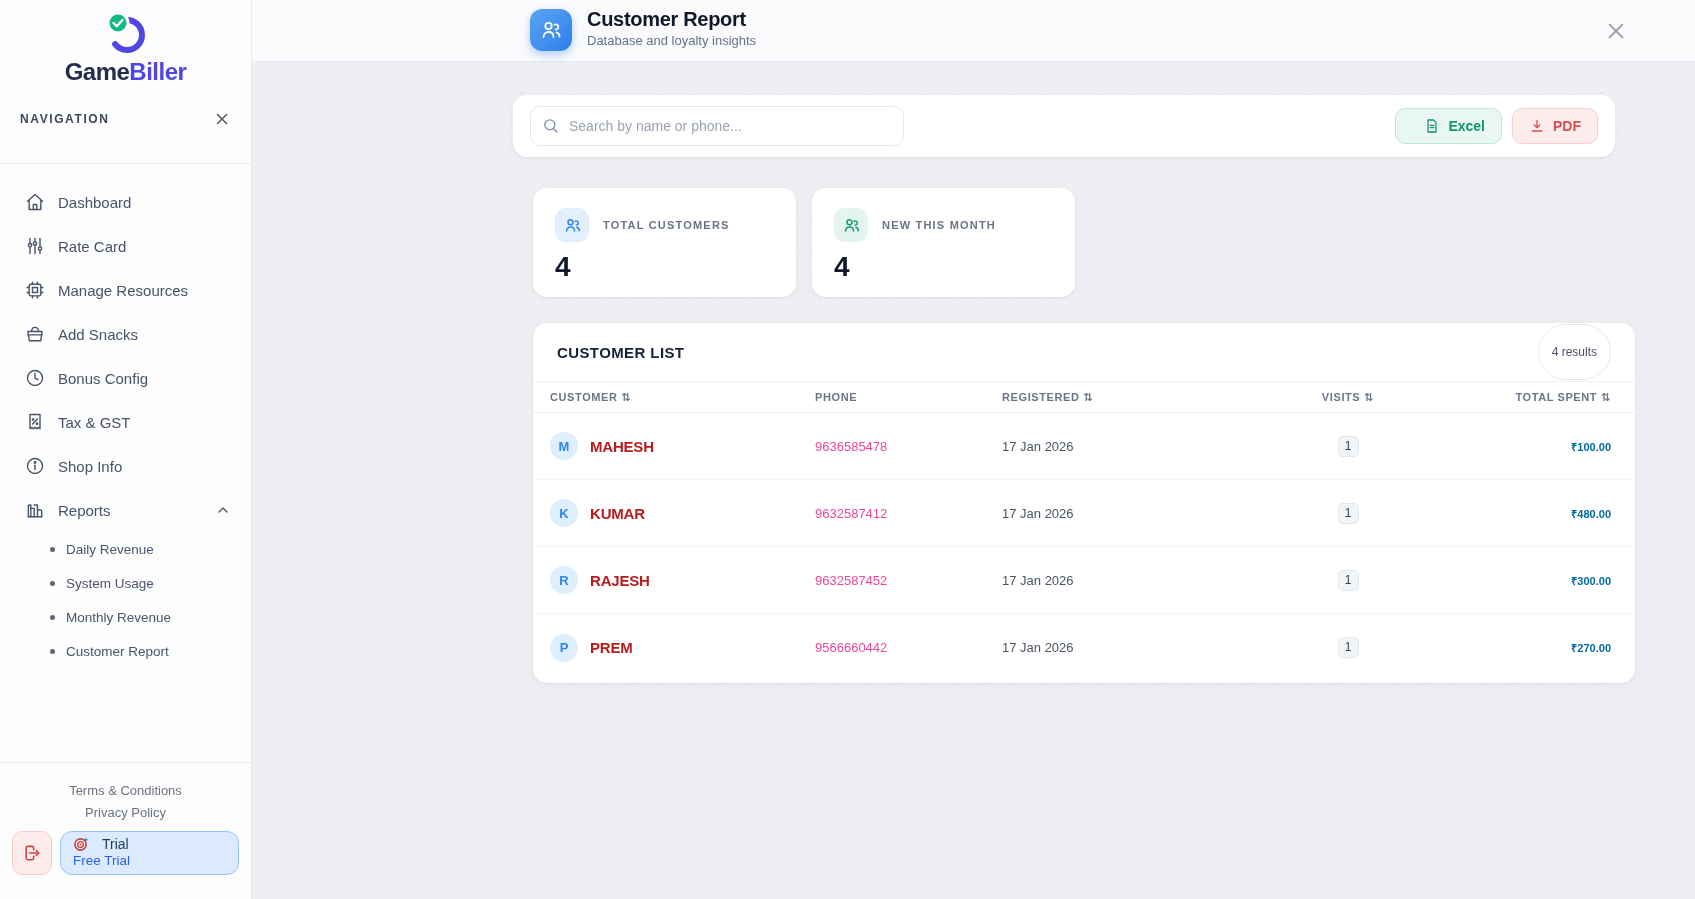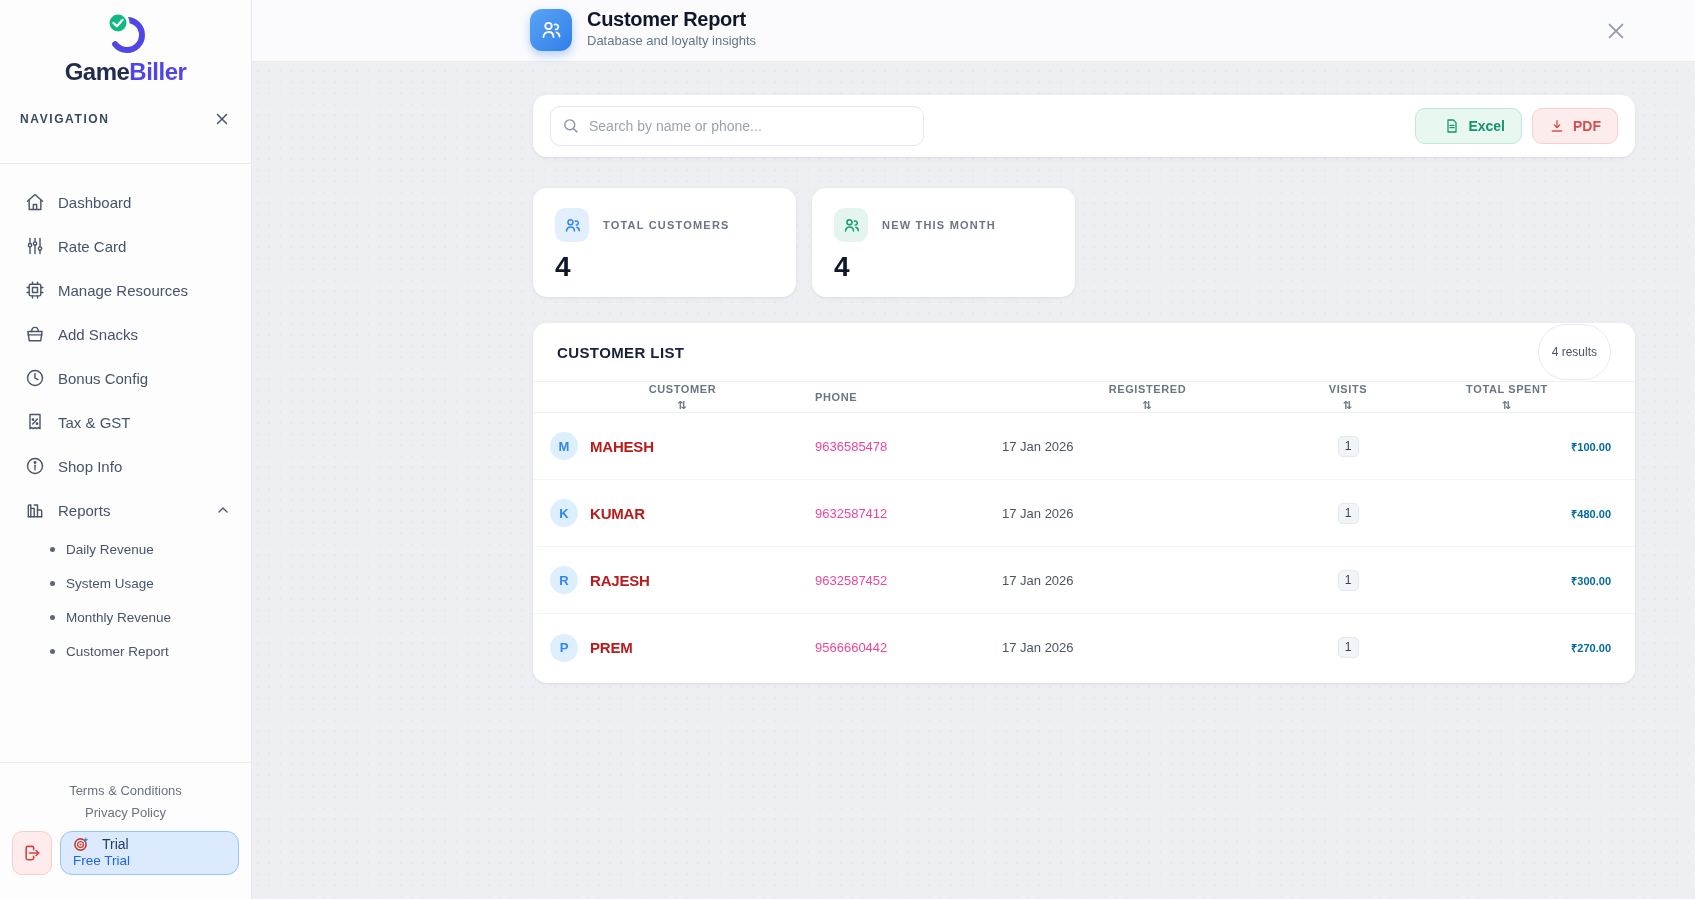--- a/index.html
+++ b/index.html
@@ -56,21 +56,21 @@
   .topbar-titles { position:absolute; left:335px; top:8px; }
   .topbar-title { font-size:20px; font-weight:800; color:#0f172a; letter-spacing:-0.3px; }
   .topbar-sub { font-size:13px; color:#64748b; margin-top:2px; }
   .topbar-close { position:absolute; right:67px; top:19px; width:24px; height:24px; color:#939cac;
     cursor:pointer; display:flex; align-items:center; justify-content:center; }
 
   
   .card { position:absolute; background:#ffffff; border-radius:14px;
     box-shadow:0 1px 2px rgba(16,24,40,0.05), 0 1px 6px rgba(16,24,40,0.04); }
 
-  .toolbar-card { left:533px; top:95px; width:1102px; height:62px;
+  .toolbar-card { left:513px; top:95px; width:1102px; height:62px;
     display:flex; align-items:center; padding:0 17px; }
   .search-wrap { position:relative; width:374px; }
   .search-input { width:100%; height:40px; border:1px solid #e2e7ee; border-radius:10px;
     padding:0 14px 0 38px; font-size:14px; color:#374151; background:#fff; outline:none;
     font-family:"Liberation Sans", sans-serif; }
   .search-input::placeholder { color:#9aa3b2; }
   .search-ic { position:absolute; left:12px; top:11px; color:#8b94a5; }
   .toolbar-spacer { flex:1; }
   .btn { height:36px; border-radius:10px; display:flex; align-items:center; gap:8px;
     padding:0 16px; font-size:14px; font-weight:bold; cursor:pointer; }
@@ -90,21 +90,21 @@
   .list-card { left:533px; top:323px; width:1102px; height:360px; overflow:hidden; }
   .list-head { height:59px; display:flex; align-items:center; justify-content:space-between;
     padding:0 24px; border-bottom:1px solid #eef0f4; }
   .list-title { font-size:15px; font-weight:800; letter-spacing:0.4px; color:#16203a; }
   .results-badge { font-size:12px; color:#4b5563; background:#fff; border:1px solid #e5e9ef;
     border-radius:999px; padding:20px 13px; }
   .tgrid { display:grid; grid-template-columns:265px 187px 291px 110px 1fr;
     padding:0 24px 0 17px; align-items:center; }
   .thead { height:31px; border-bottom:1px solid #eef0f4; }
   .th { font-size:11px; font-weight:bold; letter-spacing:0.6px; color:#6b7685; display:flex; align-items:center; gap:4px; }
-  .th.sortable { cursor:pointer;flex-direction:column; }
+  .th.sortable { cursor:pointer; }
   .th-right { justify-content:flex-end; }
   .th-center { justify-content:center; }
   .sort::before { content:"\21C5"; font-family:"DejaVu Sans", sans-serif; font-size:11px; color:#6b7685; }
   .trow { height:67px; border-bottom:1px solid #f1f4f8; cursor:pointer; }
   .trow:last-child { border-bottom:none; }
   .cell-customer { display:flex; align-items:center; }
   .avatar { width:28px; height:28px; border-radius:50%; background:#ddeffc; color:#2f86eb;
     font-size:13px; font-weight:bold; display:flex; align-items:center; justify-content:center; flex:0 0 auto; }
   .cname { margin-left:12px; font-size:15px; font-weight:bold; color:#b91c1c; letter-spacing:-0.2px; }
   .cphone { font-size:13px; color:#ec4899; }

